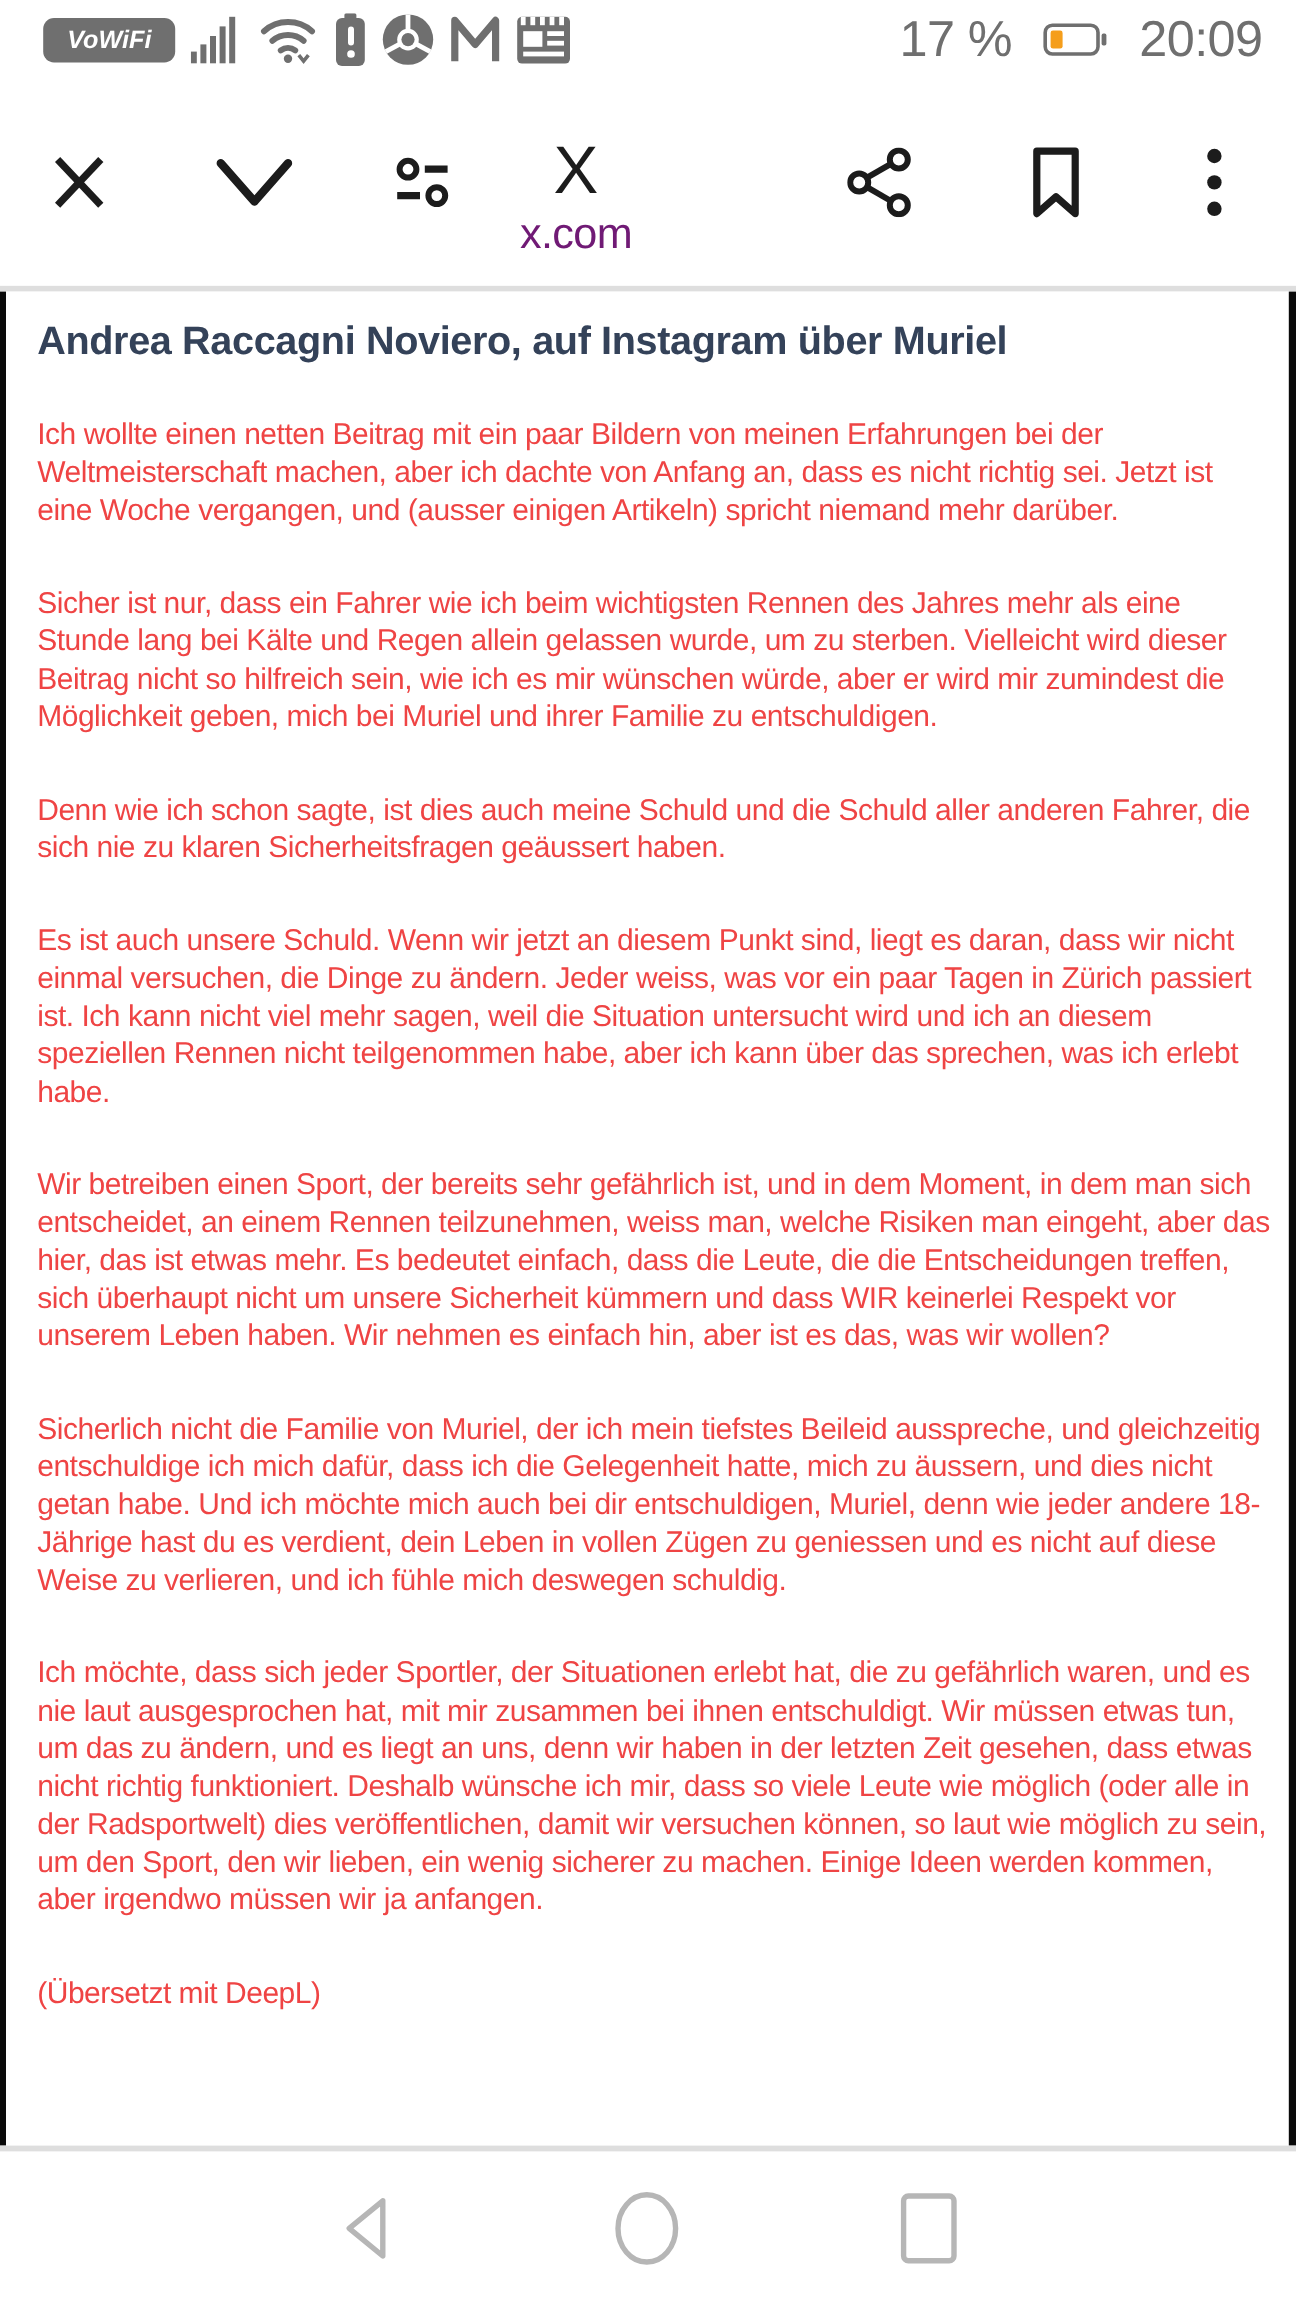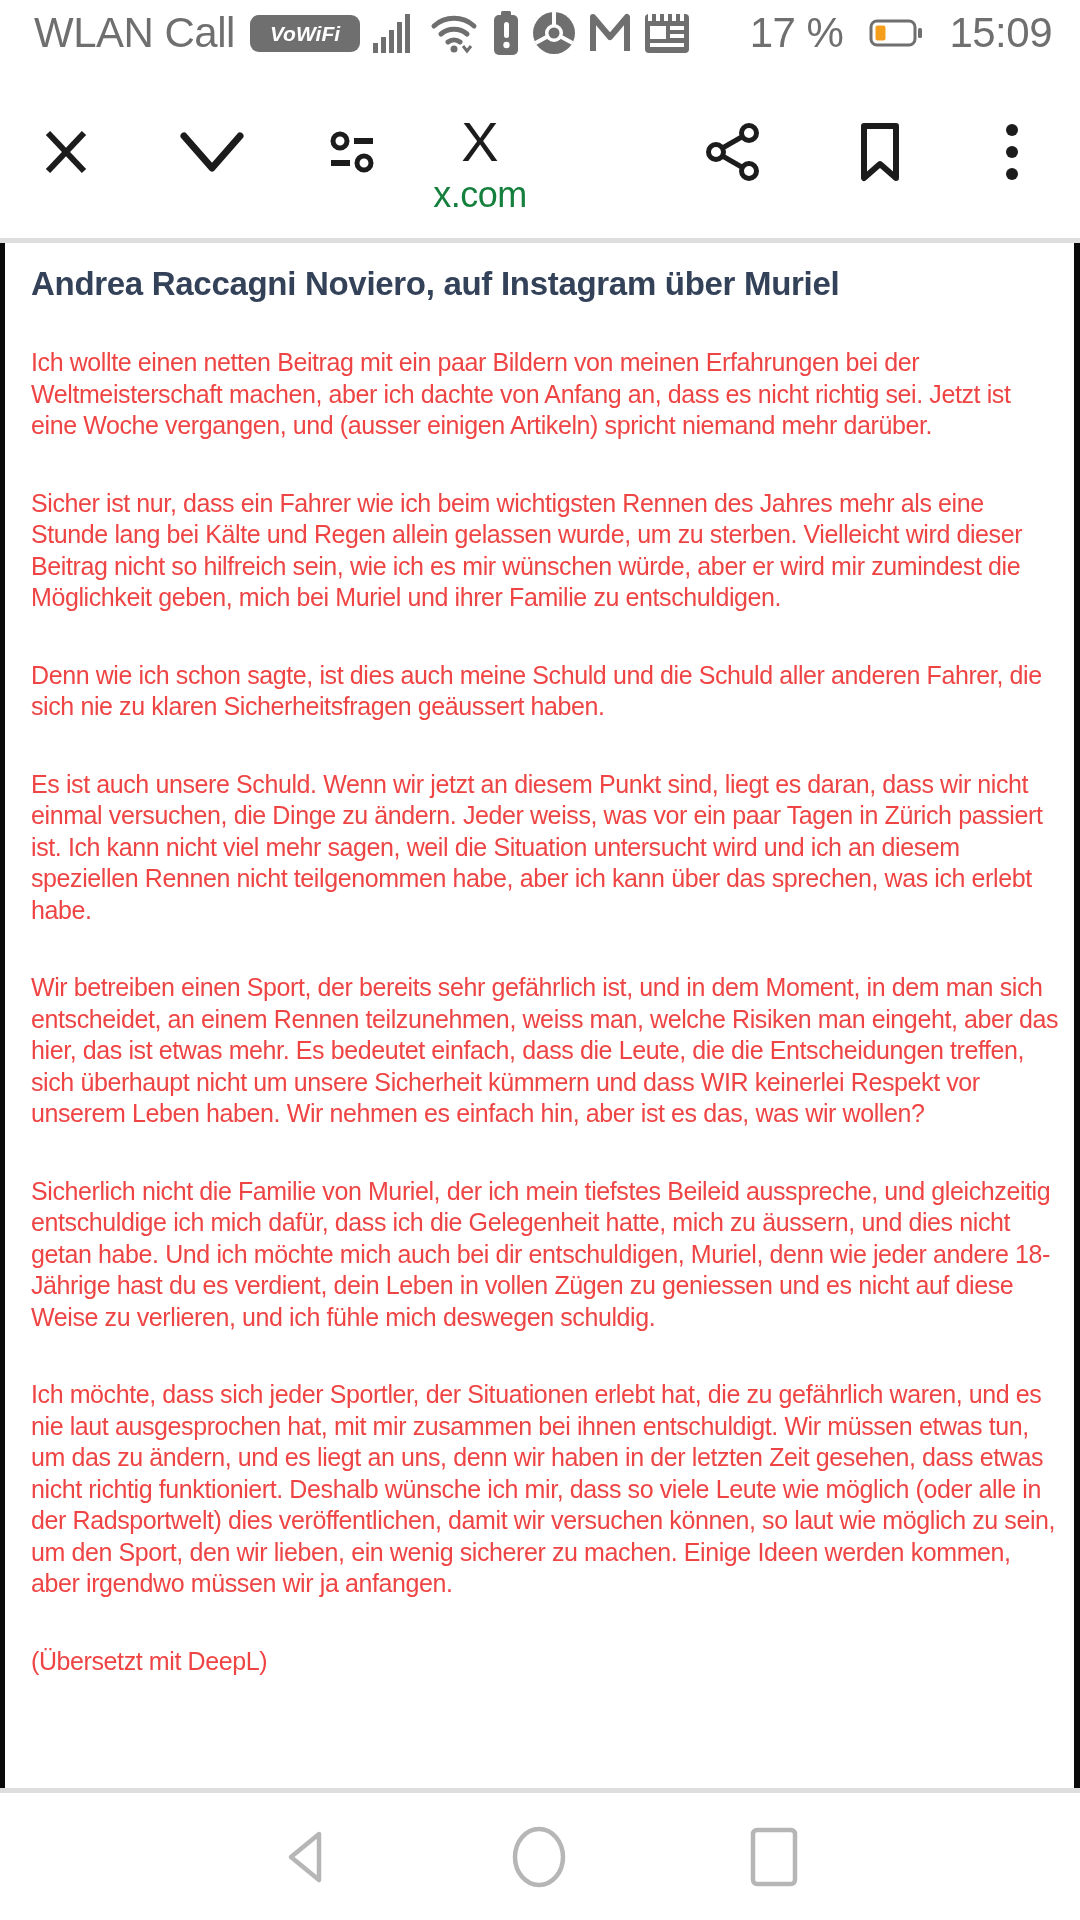--- a/index.html
+++ b/index.html
@@ -37,21 +37,21 @@
     background:none; border:none; cursor:pointer; color:#1C1C1C;
   }
   .tb-close    { left:36px;  width:60px; }
   .tb-chevron  { left:176px; width:72px; }
   .tb-tune     { left:322px; width:64px; }
   .tb-site     { left:400px; width:160px; flex-direction:column; padding-top:26px; }
   .tb-share    { left:698px; width:70px; }
   .tb-bookmark { left:848px; width:64px; }
   .tb-dots     { left:990px; width:44px; }
   .site-logo { font-size:56px; line-height:1; font-weight:400; color:#1C1C1C; }
-  .site-domain { font-size:36px; color:#15803d; margin-top:4px; letter-spacing:-0.5px; }
+  .site-domain { font-size:36px; color:#701a75; margin-top:4px; letter-spacing:-0.5px; }
 
   .divider { height:5px; flex:0 0 5px; background:#DEDEDE; }
 
   
   .content {
     flex:1 1 auto;
     background:#fff;
     border-left:5px solid #0A0A0A;
     border-right:6px solid #0A0A0A;
     padding:14px 12px 0 26px;
@@ -76,21 +76,20 @@
   }
   .nav-btn { background:none; border:none; cursor:pointer; display:flex; align-items:center; justify-content:center; }
 </style>
 </head>
 <body>
 
 <div class="screen">
 
   <header class="status-bar">
     <div class="sb-left">
-      <span class="sb-text">WLAN Call</span>
       <span class="vowifi">VoWiFi</span>
       <svg class="sb-icon" width="44" height="40" viewBox="0 0 44 40">
         <rect x="0" y="30" width="5" height="10" fill="#6F6F6F"></rect>
         <rect x="8" y="24" width="5" height="16" fill="#6F6F6F"></rect>
         <rect x="16" y="17" width="5" height="23" fill="#6F6F6F"></rect>
         <rect x="24" y="9" width="5" height="31" fill="#6F6F6F"></rect>
         <rect x="32" y="1" width="5" height="39" fill="#6F6F6F"></rect>
       </svg>
       <svg class="sb-icon" width="50" height="42" viewBox="0 0 50 42">
         <path d="M4 14 A30 30 0 0 1 44 14" fill="none" stroke="#6F6F6F" stroke-width="5" stroke-linecap="round"></path>
@@ -133,21 +132,21 @@
         </g>
       </svg>
     </div>
     <div class="sb-right">
       <span class="sb-pct">17 %</span>
       <svg class="sb-icon" width="54" height="30" viewBox="0 0 54 30">
         <rect x="2" y="3" width="44" height="24" rx="6" fill="none" stroke="#6F6F6F" stroke-width="3"></rect>
         <rect x="6.5" y="7.5" width="10" height="15" rx="2" fill="#F59E1B"></rect>
         <rect x="49" y="10" width="4" height="10" rx="1.5" fill="#6F6F6F"></rect>
       </svg>
-      <span class="sb-time">15:09</span>
+      <span class="sb-time">20:09</span>
     </div>
   </header>
 
   <nav class="toolbar">
     <button class="tb-btn tb-close">
       <svg width="52" height="52" viewBox="0 0 52 52">
         <line x1="8" y1="7" x2="44" y2="45" stroke="#1C1C1C" stroke-width="6"></line>
         <line x1="44" y1="7" x2="8" y2="45" stroke="#1C1C1C" stroke-width="6"></line>
       </svg>
     </button>

